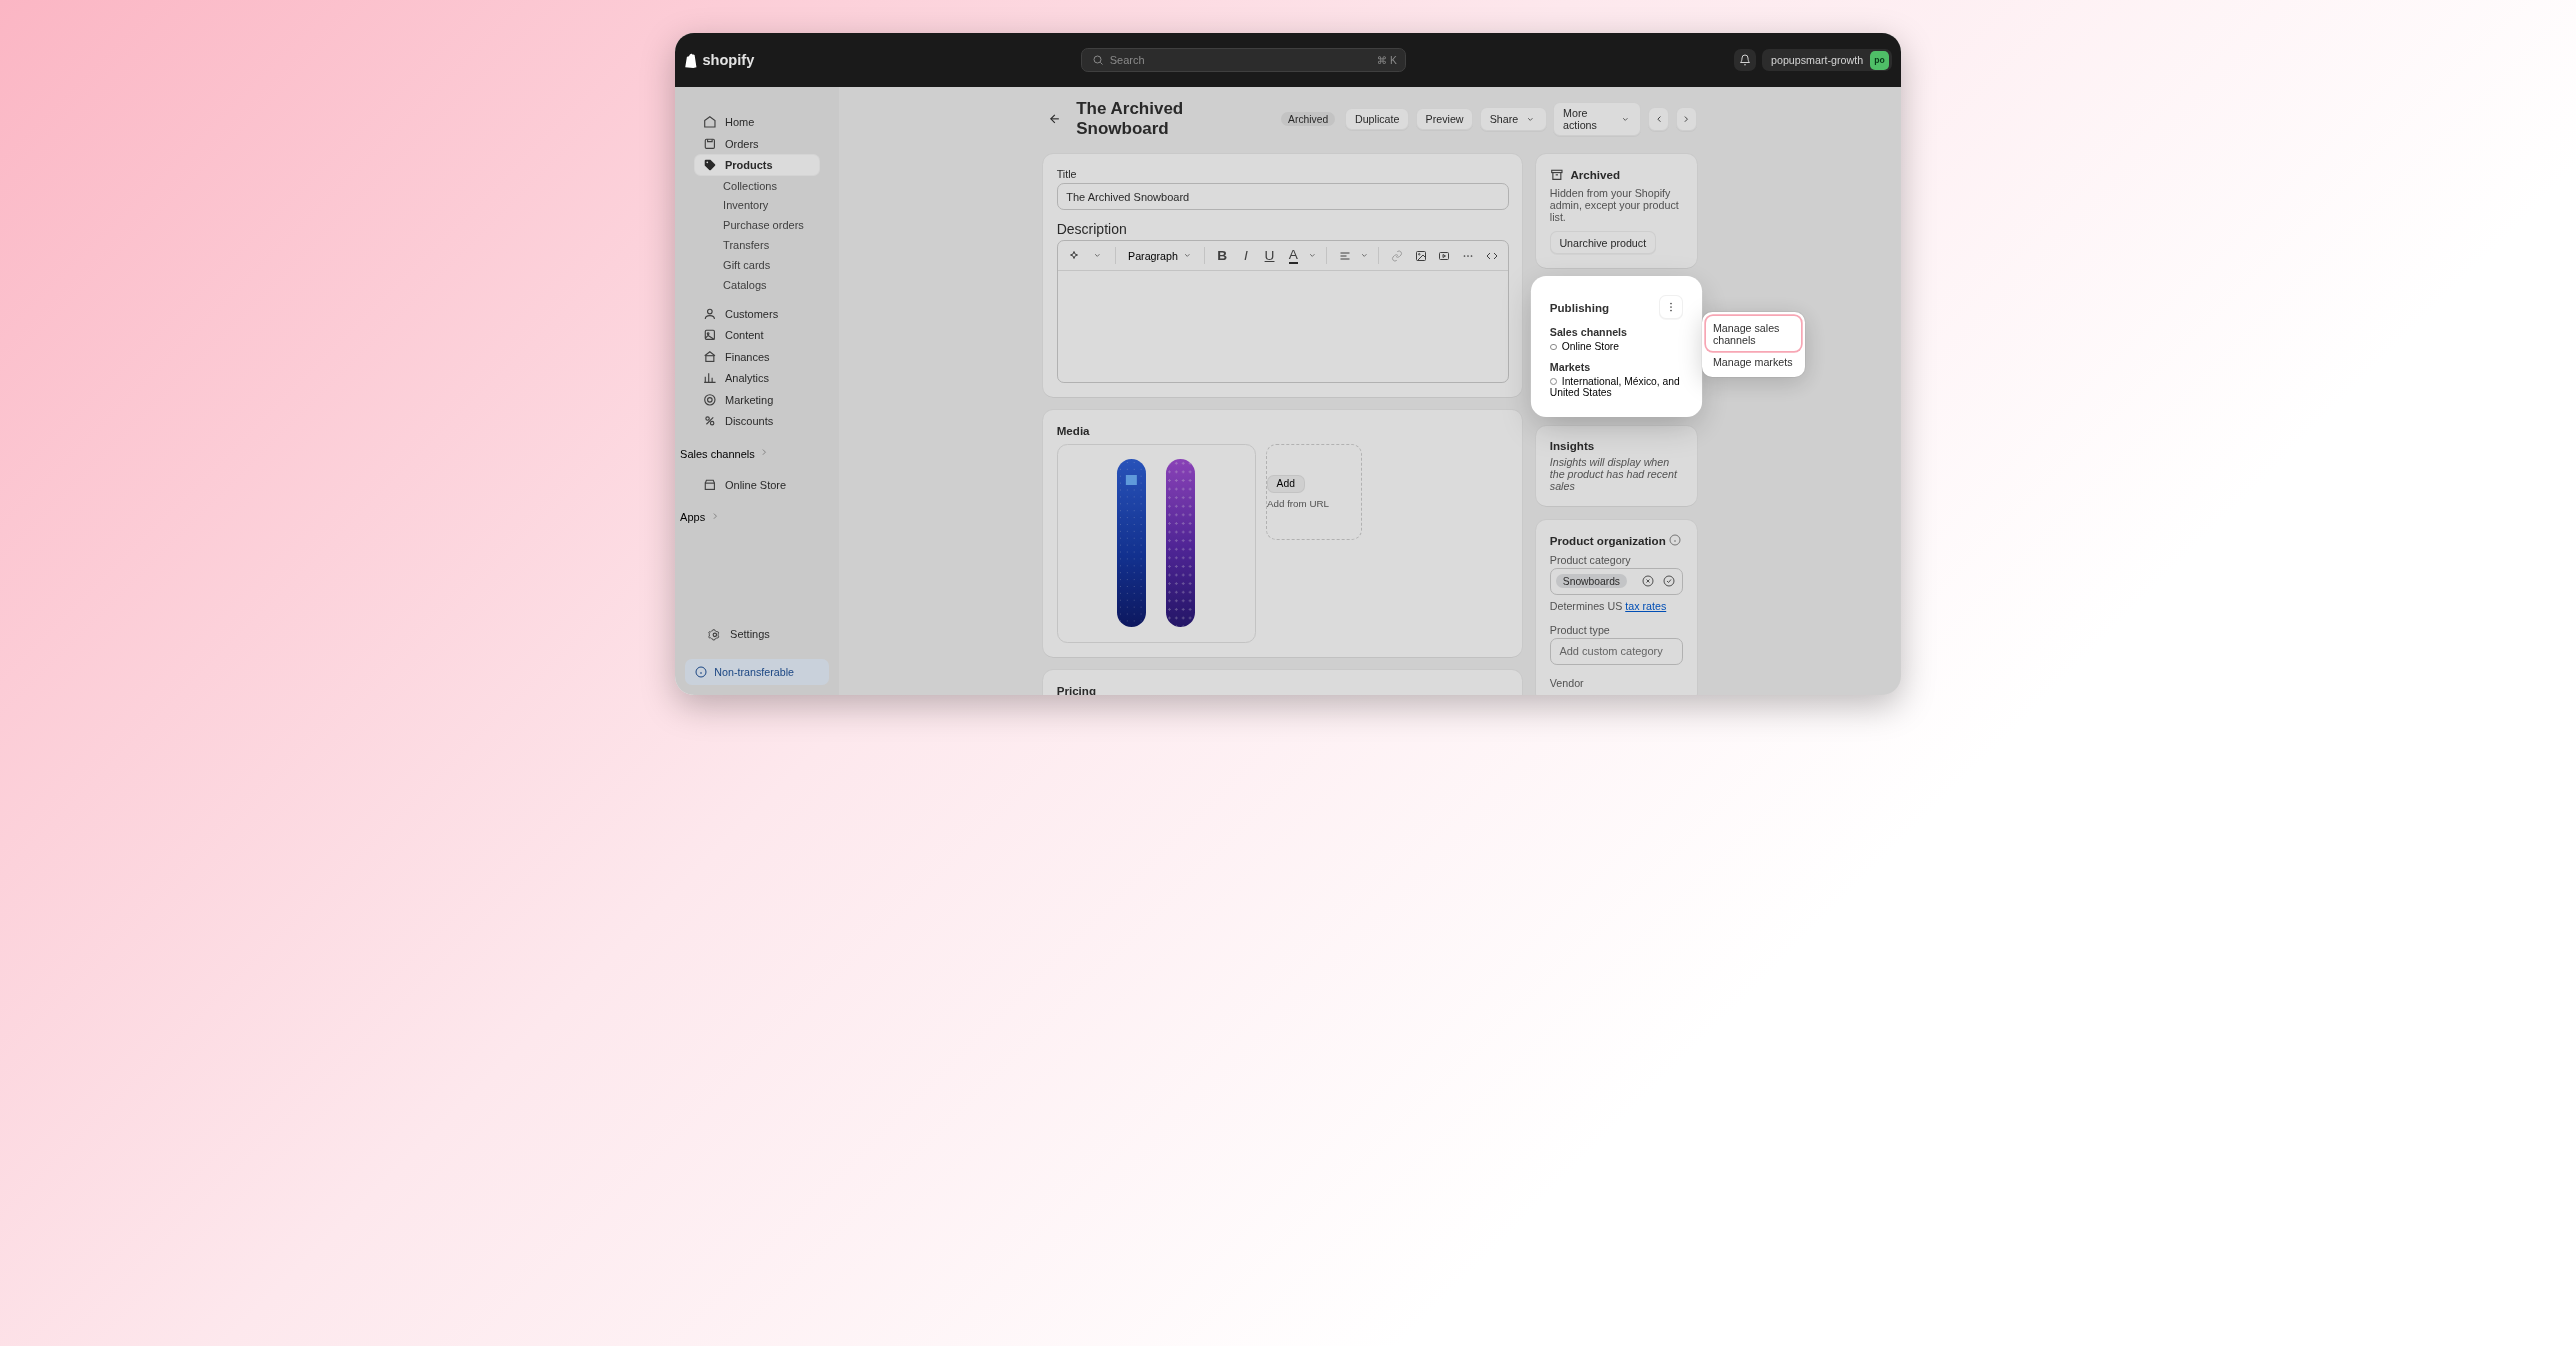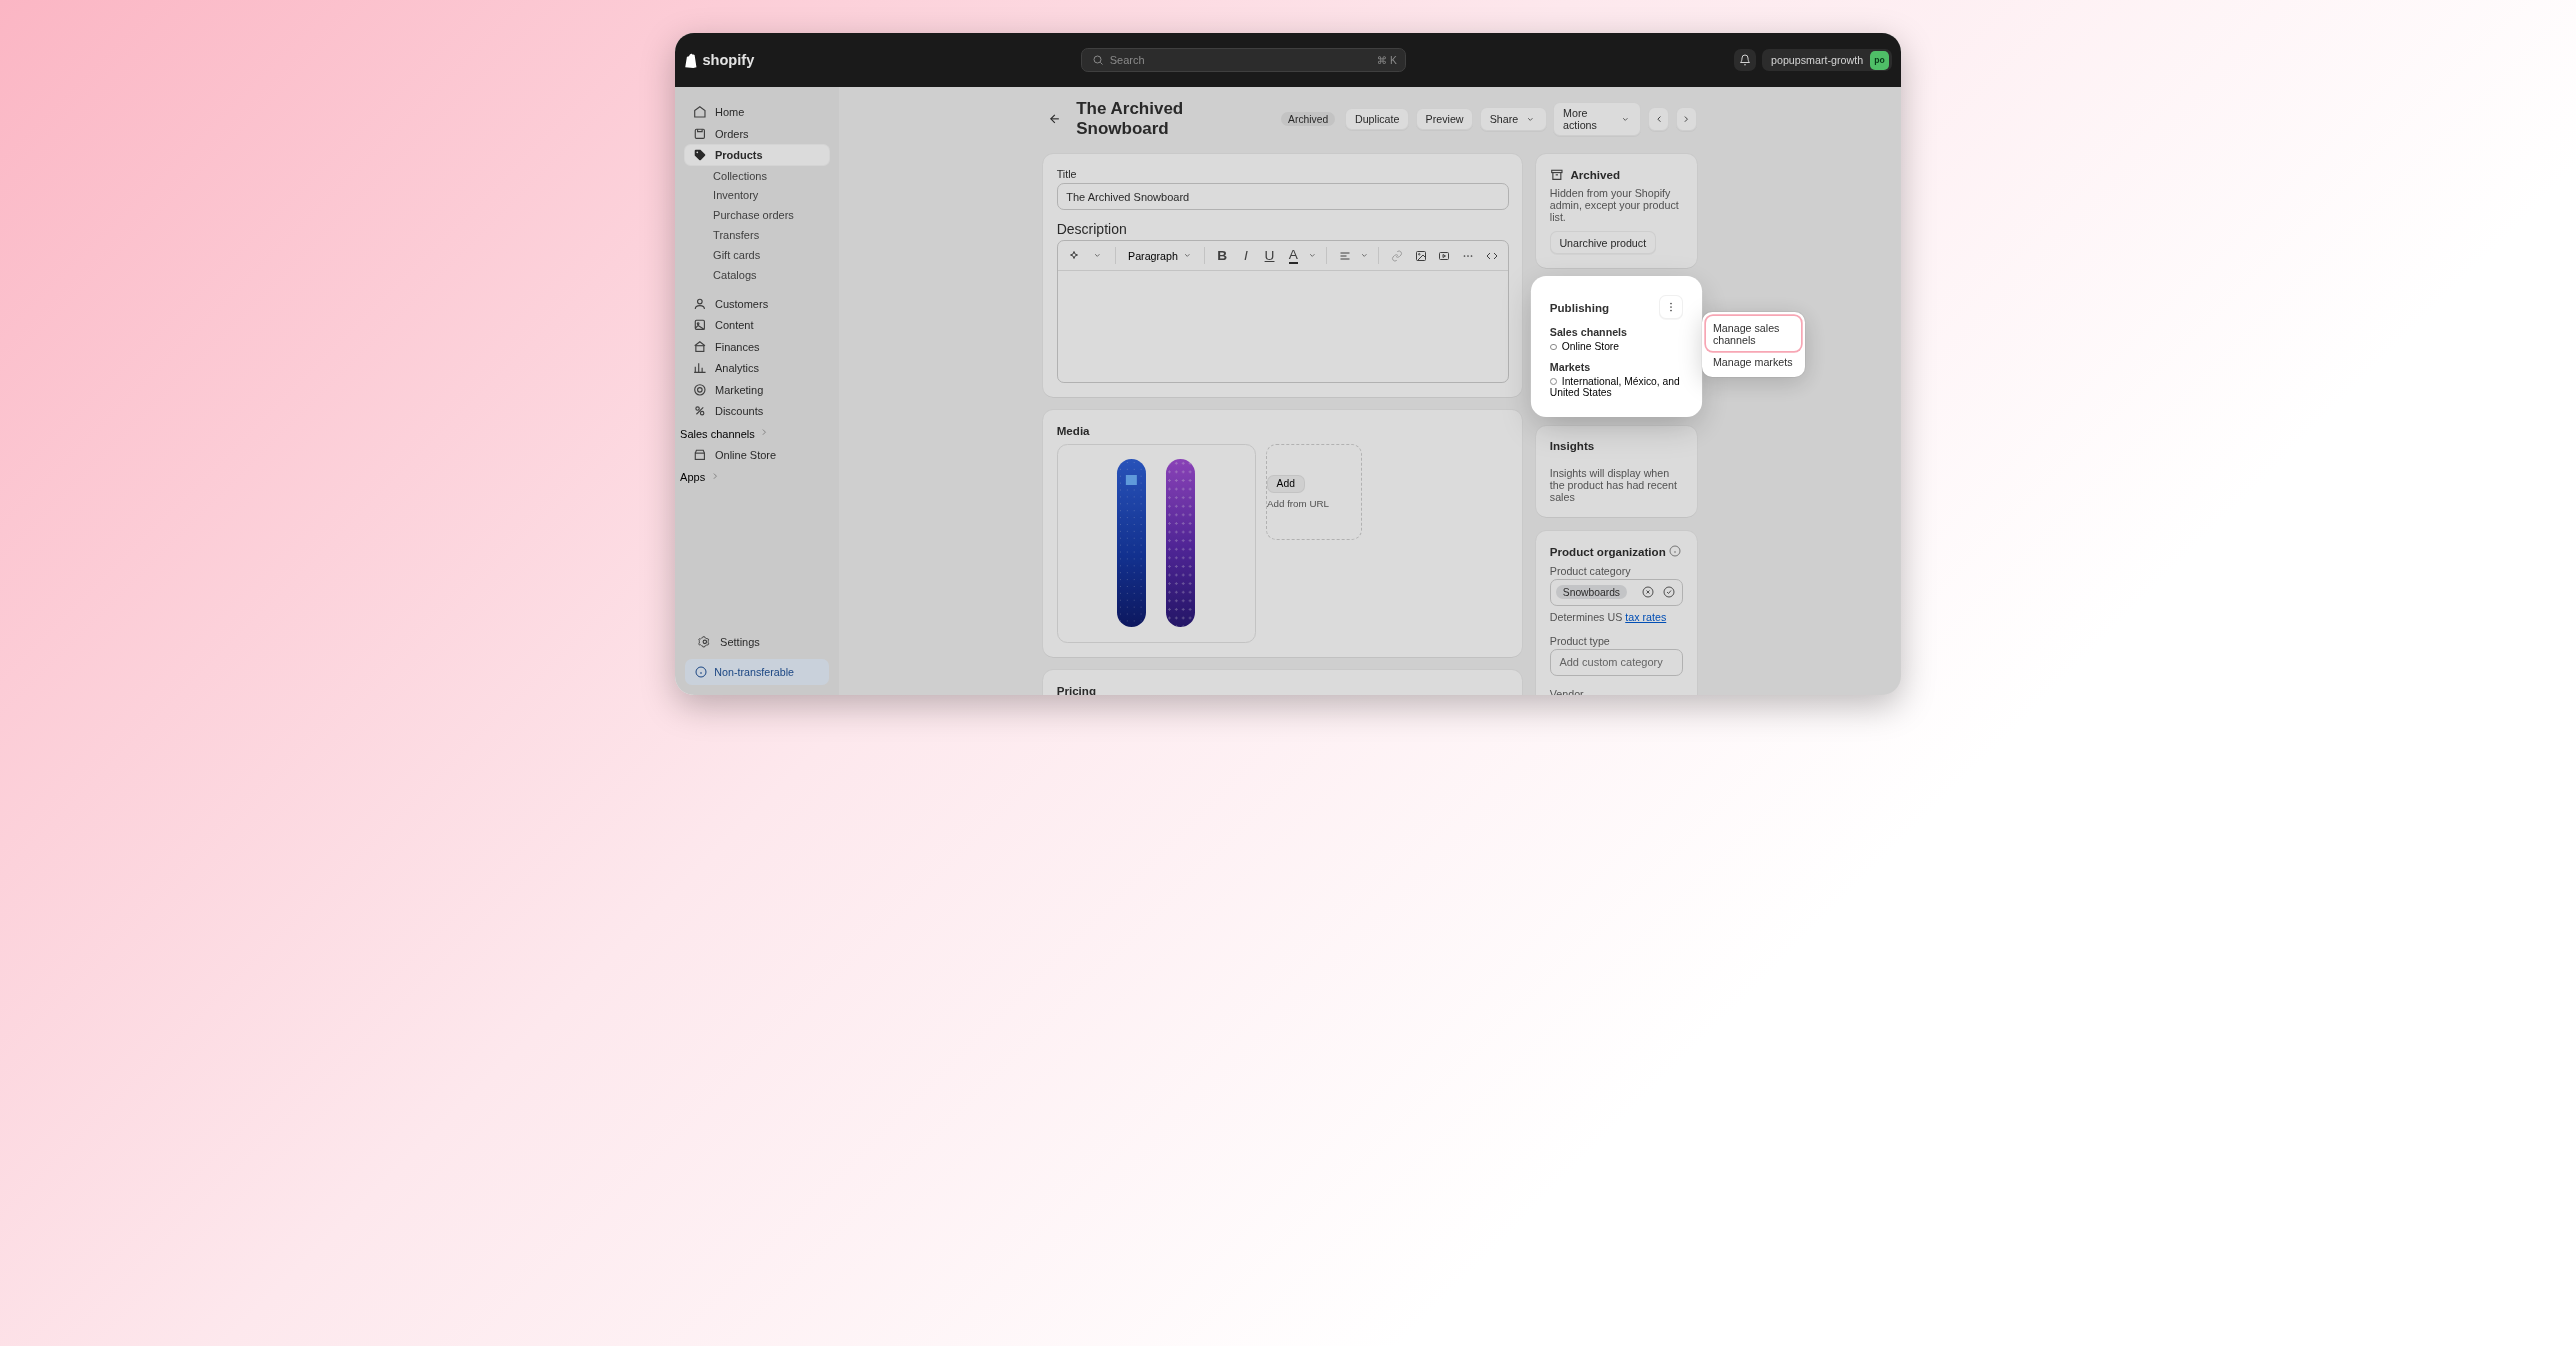--- a/index.html
+++ b/index.html
@@ -74,21 +74,21 @@
   
   .app { display:flex; height: 608px; position:relative; }
   .sidebar {
     width: 164px;
     background: #ebebeb;
     padding: 10.3px 5.1px 5.1px;
     display:flex; flex-direction:column;
     font-size:11px;
     position:relative;
   }
-  .nav { list-style:none; margin:4px; padding:0; }
+  .nav { list-style:none; margin:14px; padding:0; }
   .nav li { display:flex; align-items:center; gap:8.6px; padding:3.9px 8.6px; border-radius:6.9px; color:var(--text-primary); cursor:pointer; }
   .nav li.sub { padding-left:29px; color:#4a4a4a; }
   .nav li.sel { background:var(--bg-white); font-weight:600; box-shadow: inset 0 0 0 0.9px rgba(0,0,0,.03); }
   .nav li.bold { font-weight:600; }
   .bottom-pinned { margin-top:auto; padding:5.1px; }
   .non-transfer {
     margin-top:6.9px; background:var(--non-trans-bg); color:var(--non-trans-text);
     border-radius:6.9px; padding:6px 8.6px; font-size:10.7px; font-weight:500;
     display:flex; align-items:center; gap:6.9px;
   }
@@ -601,21 +601,21 @@
               <div class="tiny"><span class="status-dot"></span><span>International, México, and United States</span></div>
 
               <div class="popover" style="top:31px; right:-108px;">
                 <div class="popover-item hl"><span>Manage sales channels</span></div>
                 <div class="popover-item"><span>Manage markets</span></div>
               </div>
             </div>
 
             <div class="card">
               <h3>Insights</h3>
-              <p class="description-text" style="margin:15px 0 0;">Insights will display when the product has had recent sales</p>
+              <p class="description-text" style="margin:4px 0 0;font-style:italic;">Insights will display when the product has had recent sales</p>
             </div>
 
             <div class="card">
               <div style="display:flex; align-items:center; gap:2px;">
                 <h3 style="margin:0">Product organization</h3>
                 <span class="ico">
                     <svg width="12" height="12" viewBox="0 0 24 24" fill="none" stroke="#8a8a8a" stroke-width="2">
                       <circle cx="12" cy="12" r="10"></circle>
                       <line x1="12" y1="8" x2="12" y2="8"></line>
                       <line x1="12" y1="12" x2="12" y2="16"></line>

